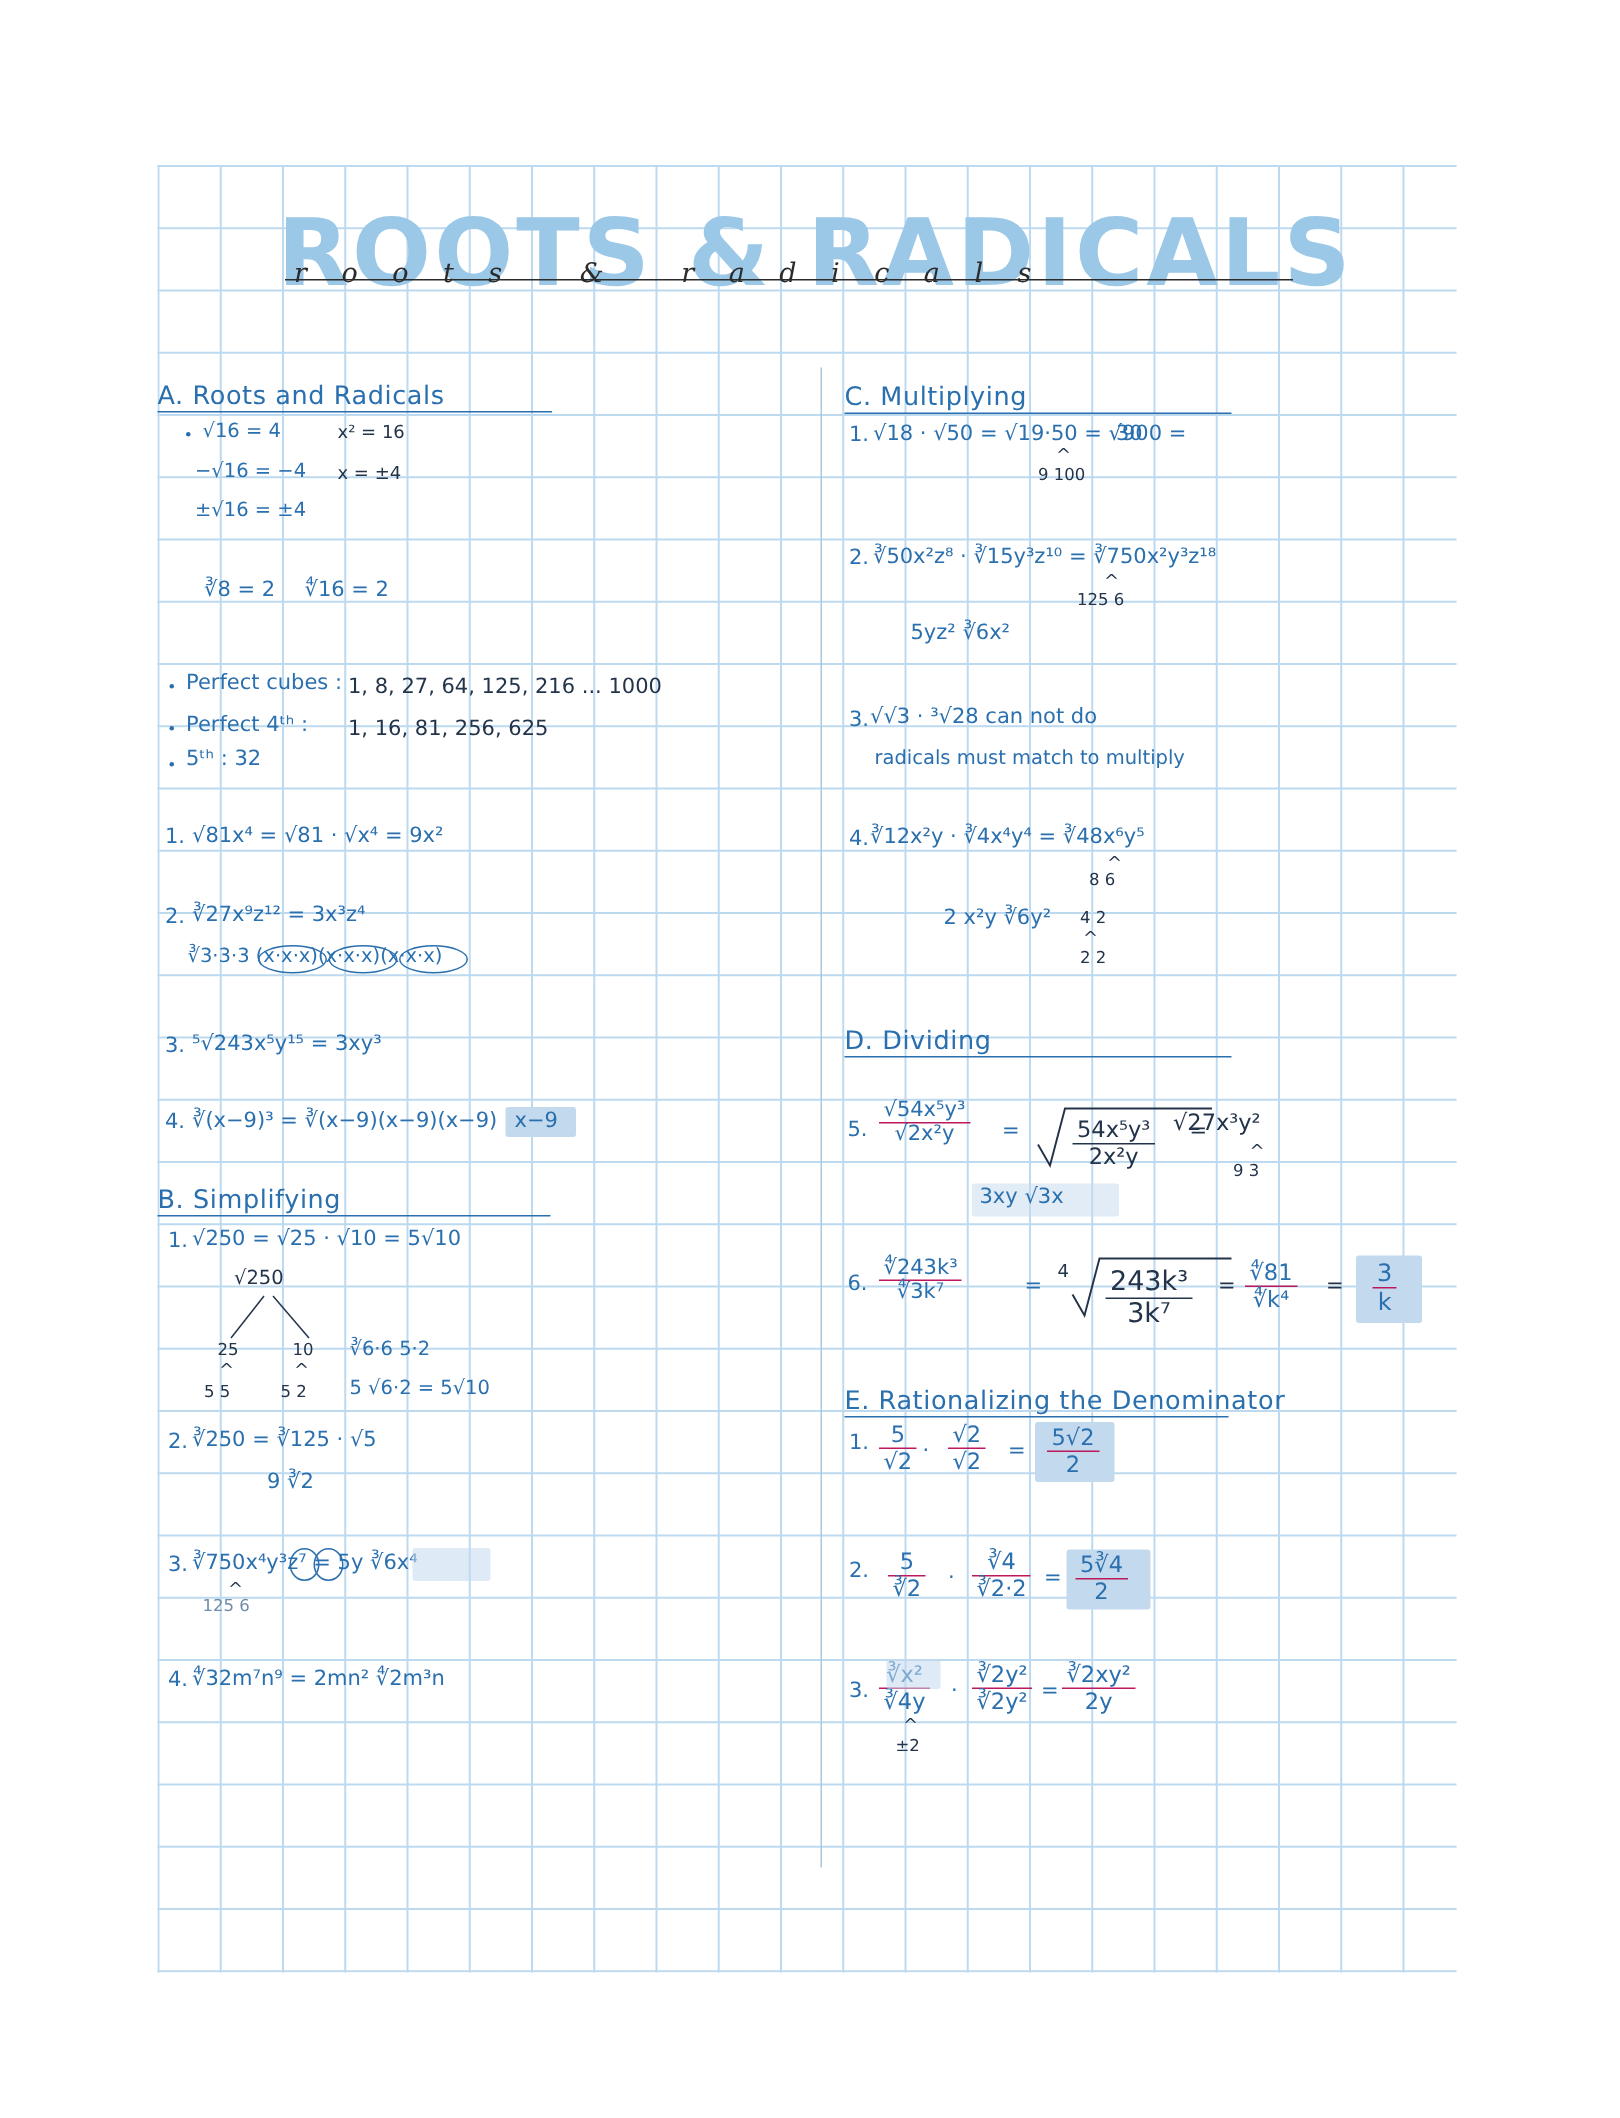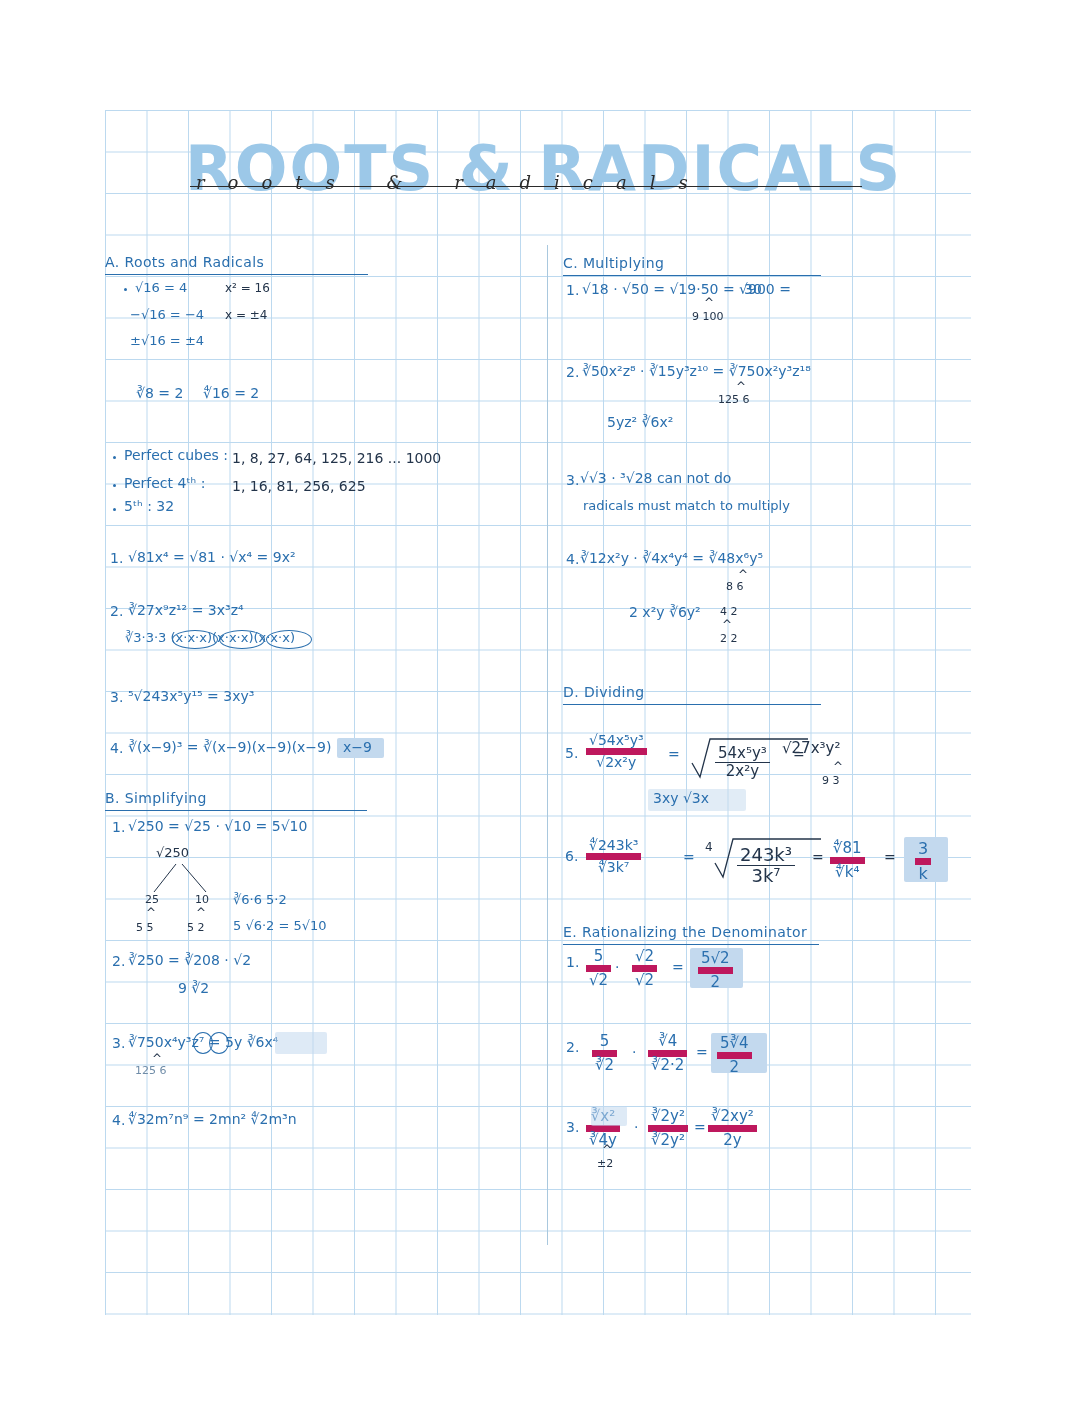--- a/index.html
+++ b/index.html
@@ -104,21 +104,21 @@
     white-space: nowrap;
     line-height: 1.1;
   }
   .ink {
     color: #2a6fae;
   }
   .dark {
     color: #23344a;
   }
   .sec {
-    font-size: 14px;
+    font-size: 17px;
     color: #2a6fae;
     letter-spacing: .4px;
   }
   .secrule {
     position: absolute;
     height: 1px;
     background: #2a6fae;
   }
   .s13 { font-size: 13px; }
   .s14 { font-size: 14px; }
@@ -137,21 +137,21 @@
     position: absolute;
     background: #c3d9ee;
     border-radius: 2px;
   }
   .frac {
     display: inline-block;
     vertical-align: middle;
     text-align: center;
   }
   .frac .num { display: block; padding: 0 3px; }
-  .frac .den { display: block; border-top: 7px solid #be185d; padding: 0 3px; }
+  .frac .den { display: block; border-top: 1px solid #be185d; padding: 0 3px; }
   .fracD .den { border-top: 1px solid #23344a; }
   .ell {
     position: absolute;
     border: 1px solid #2a6fae;
     border-radius: 50%;
   }
   .circ {
     position: absolute;
     border: 1px solid #2a6fae;
     border-radius: 50%;
@@ -239,21 +239,21 @@
   <div class="tree" style="left:195px; top:893px;">10</div>
   <div class="caret" style="left:146px; top:906px;">^</div>
   <div class="caret" style="left:196px; top:906px;">^</div>
   <div class="tree" style="left:136px; top:921px;">5   5</div>
   <div class="tree" style="left:187px; top:921px;">5   2</div>
 
   <div class="hw s13 ink" style="left:233px; top:893px;">∛6·6  5·2</div>
   <div class="hw s13 ink" style="left:233px; top:919px;">5 √6·2 = 5√10</div>
 
   <div class="hw s14 ink" style="left:112px; top:954px;">2.</div>
-  <div class="hw s14 ink" style="left:128px; top:953px;">∛250  = ∛208 · √2</div>
+  <div class="hw s14 ink" style="left:128px; top:953px;">∛250  = ∛125 · √5</div>
   <div class="hw s14 ink" style="left:178px; top:981px;">9 ∛2</div>
 
   <div class="hw s14 ink" style="left:112px; top:1036px;">3.</div>
   <div class="hw s14 ink" style="left:128px; top:1035px;">∛750x⁴y³z⁷  =  5y  ∛6x⁴</div>
   <div class="circ" style="left:193px; top:1032px; width:18px; height:20px;"></div>
   <div class="circ" style="left:209px; top:1032px; width:18px; height:20px;"></div>
   <div class="boxhl" style="left:275px; top:1032px; width:52px; height:22px; opacity:.55;"></div>
   <div class="caret" style="left:152px; top:1052px;">^</div>
   <div class="tree" style="left:135px; top:1064px; color:#6f8ca8;">125   6</div>
 

